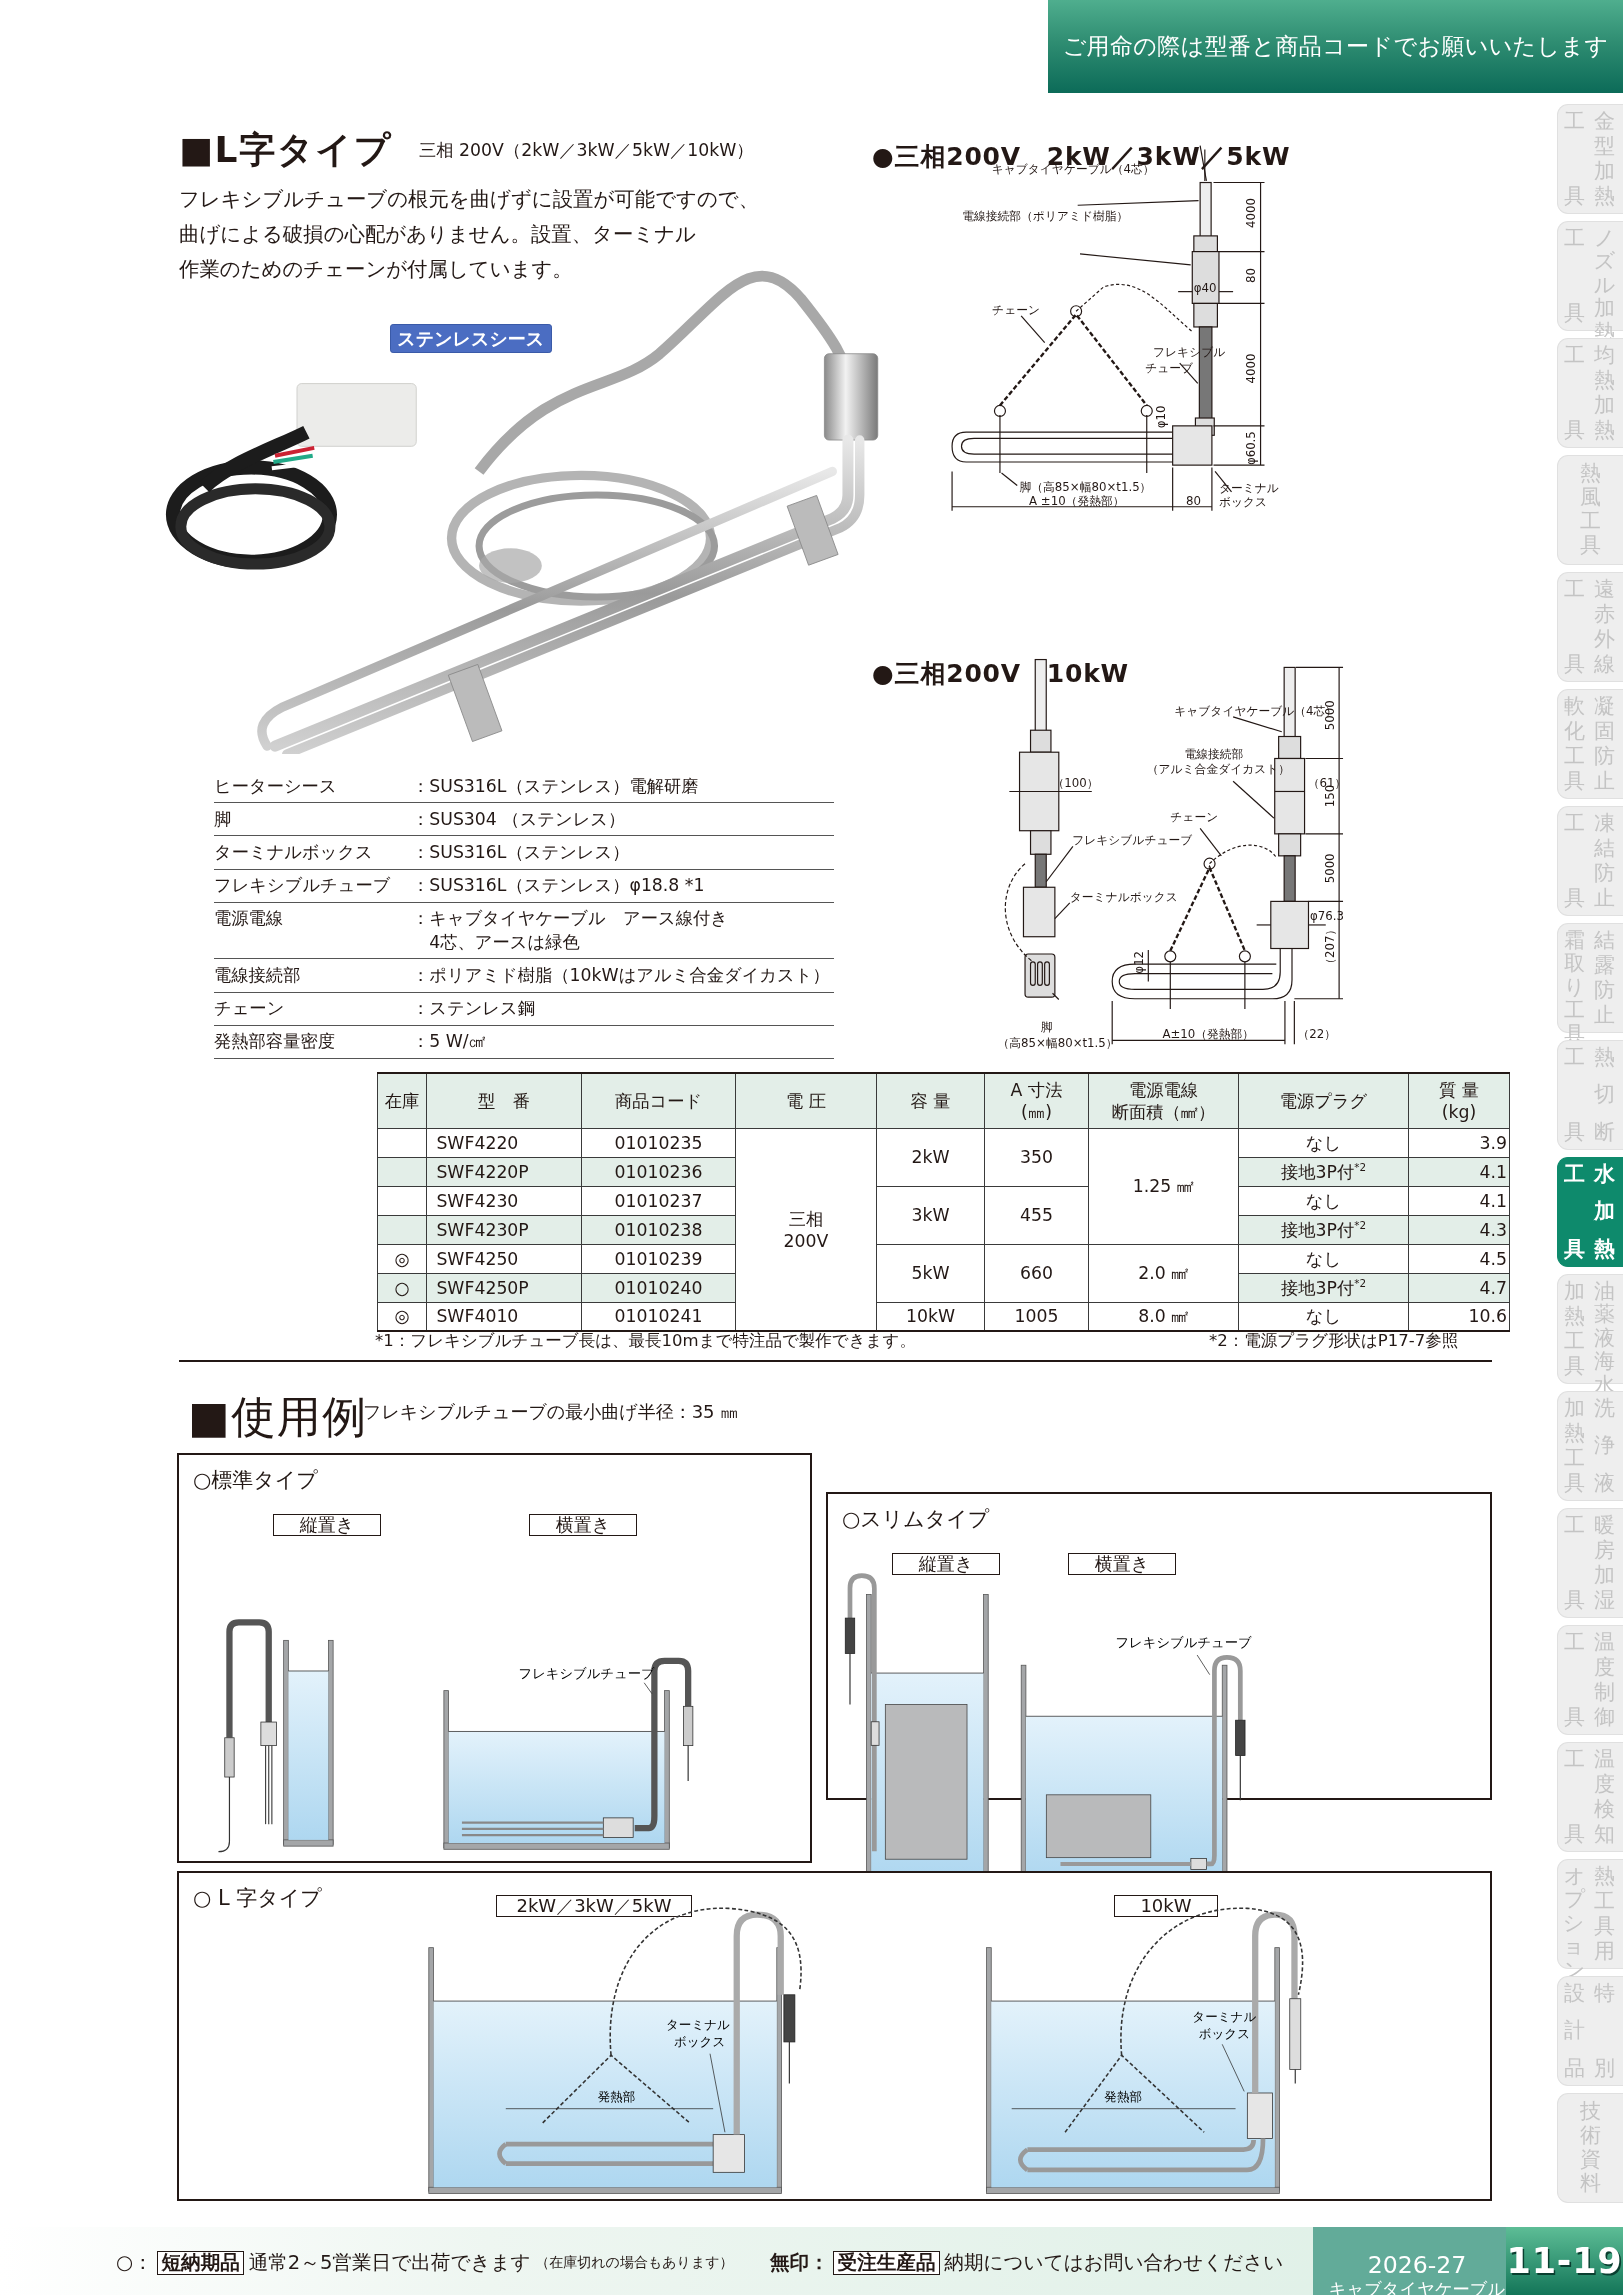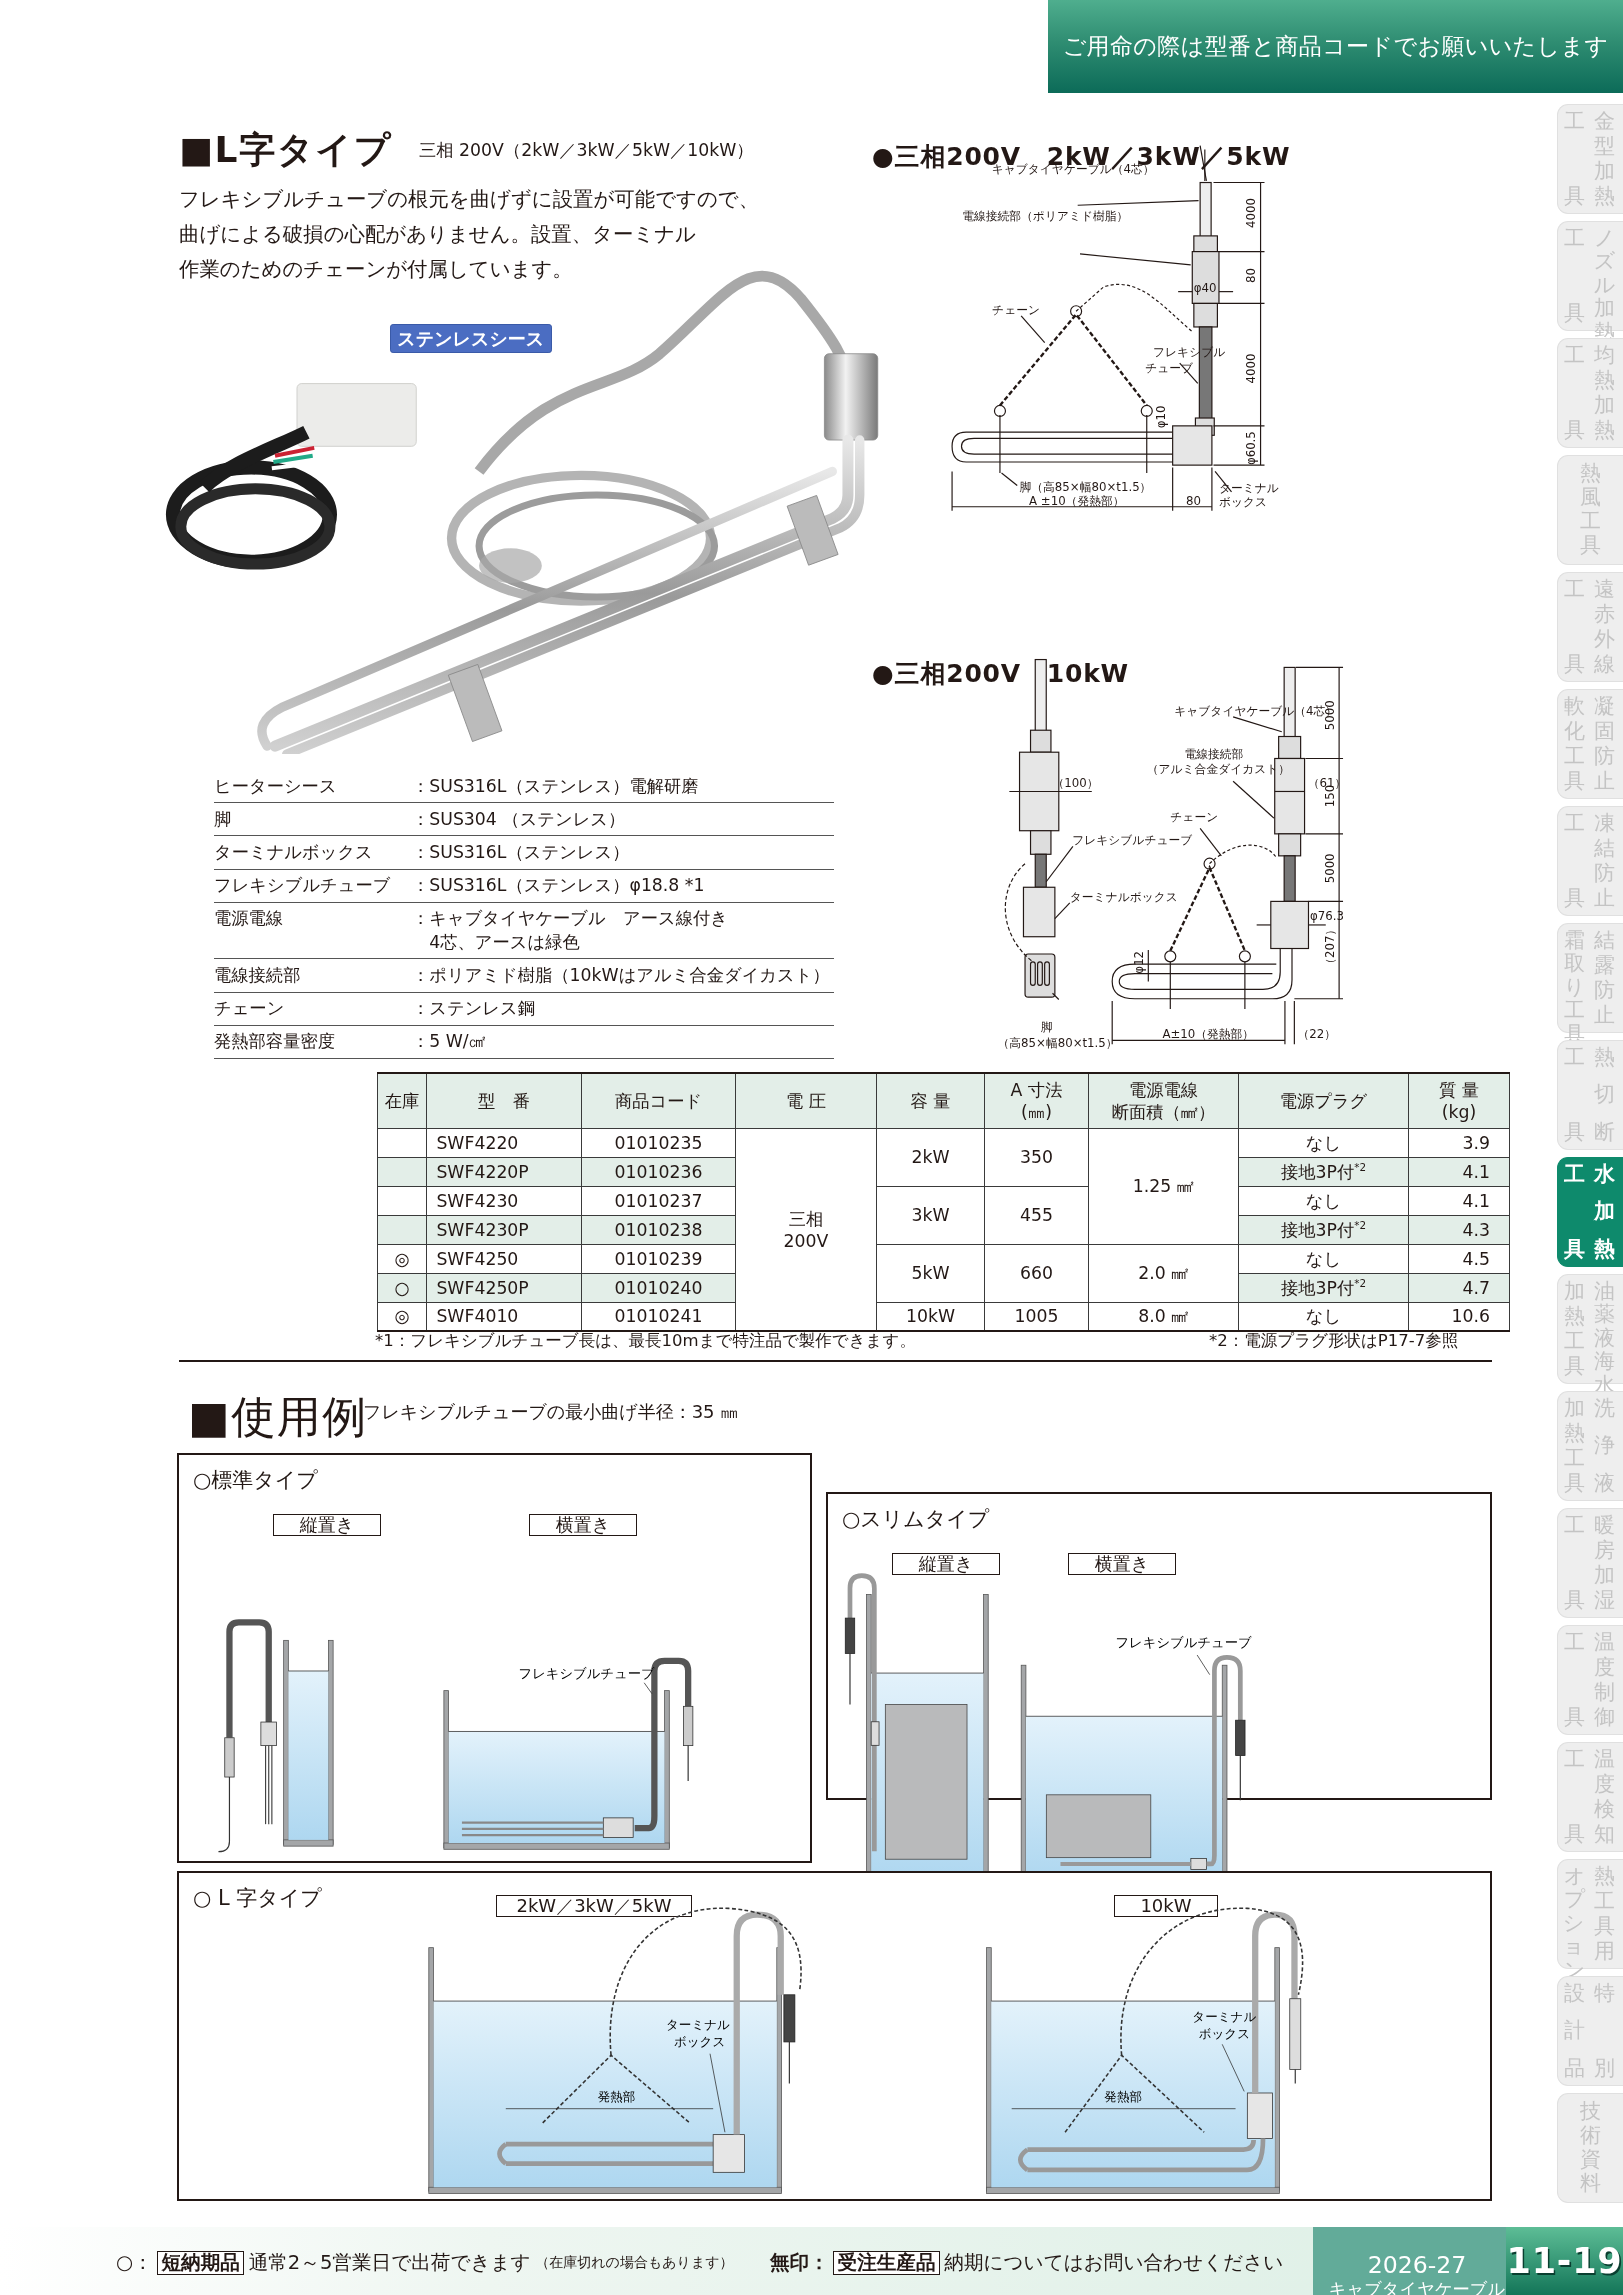--- a/index.html
+++ b/index.html
@@ -32,21 +32,21 @@
   .dg { position: absolute; }
   .dg text { font-family: "DejaVu Sans", sans-serif; fill: #231815; }
 
   
   .spec-table { position: absolute; left: 377px; top: 1072px; border-collapse: collapse; font-size: 17.3px;
     border-top: 2.4px solid #231815; border-bottom: 2.4px solid #231815; }
   .spec-table th, .spec-table td { border: 1.2px solid #3a3a3a; text-align: center; padding: 0; height: 29px; }
   .spec-table th { background: #e3eee8; font-weight: normal; line-height: 22px; height: 55px; }
   .spec-table tr.alt td.shade { background: #e3eee8; }
   .spec-table td.left { text-align: left; padding-left: 9.4px; }
-  .spec-table td.right { text-align: right; padding-right: 19px; }
+  .spec-table td.right { text-align: right; padding-right: 2px; }
   .spec-table td.plain { background: #fff; }
   sup { font-size: 0.6em; vertical-align: super; line-height: 0; }
   .foot-note-1 { position: absolute; left: 375px; top: 1330px; font-size: 16.5px; }
   .foot-note-2 { position: absolute; left: 1209px; top: 1330px; font-size: 16.5px; }
   .rule { position: absolute; left: 179px; width: 1313px; height: 2.4px; background: #231815; }
 
   
   .usage-title { position: absolute; left: 188px; top: 1388px; font-size: 44px; font-weight: normal; letter-spacing: 1.6px; }
   .usage-sub { position: absolute; left: 363px; top: 1400px; font-size: 18px; }
   .panel { position: absolute; border: 2.4px solid #231815; background: #fff; }

